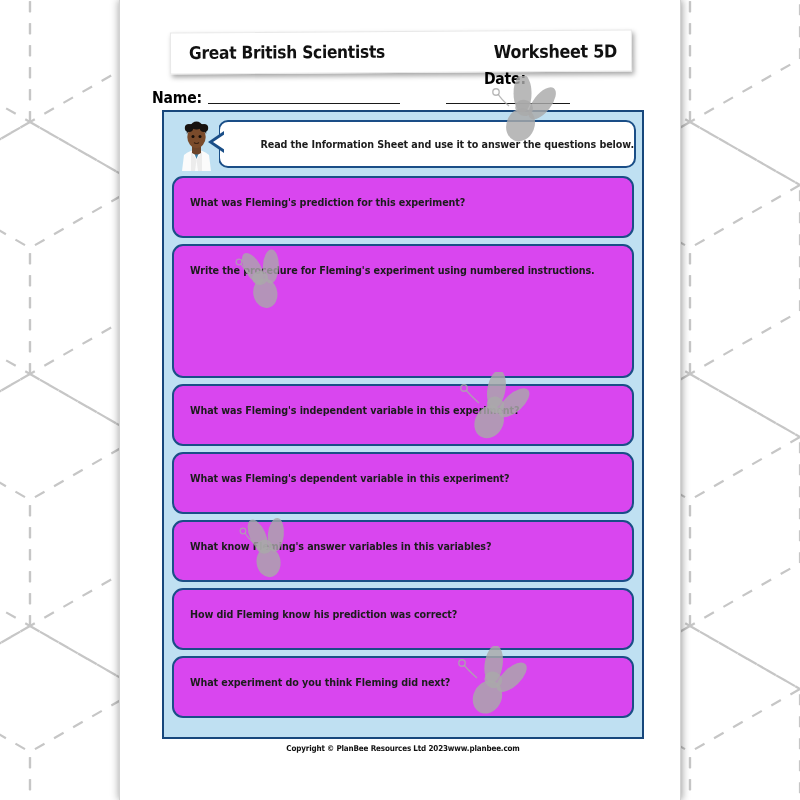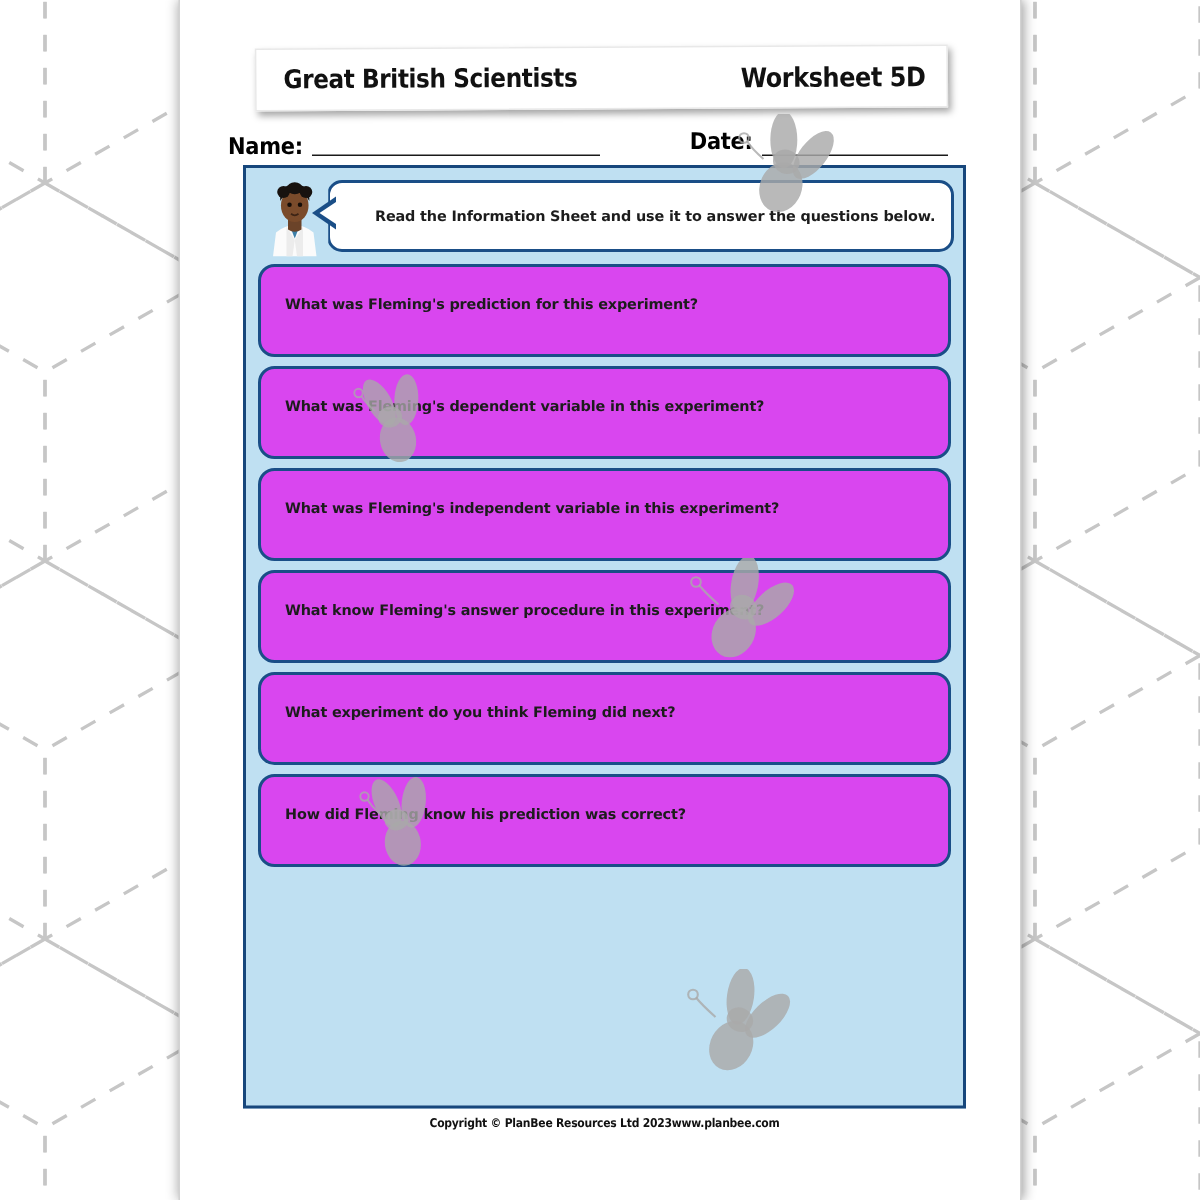--- a/index.html
+++ b/index.html
@@ -100,21 +100,21 @@
     transform: scaleY(1.1);
     letter-spacing: -0.2px;
   }
   .nd-rule {
     border-bottom: 1.6px solid #1a1a1a;
     height: 16px;
     margin: 0 0 2px 6px;
   }
   #name-rule { width: 192px; }
   #date-rule { width: 124px; }
-  #date-label-wrap { margin-left: 60px; display: flex; align-items: flex-start; }
+  #date-label-wrap { margin-left: 40px; display: flex; align-items: center; flex-direction: column; }
 
   
   #blue-panel {
     position: absolute;
     left: 42px;
     top: 110px;
     width: 482px;
     height: 629px;
     background: #bfe0f2;
     border: 2.2px solid #17477c;
@@ -144,20 +144,21 @@
     width: 418px;
     height: 48px;
     background: #ffffff;
     border: 2.6px solid #1a4e87;
     border-radius: 10px;
     box-sizing: border-box;
     display: flex;
     align-items: center;
     padding-left: 30px;
     z-index: 5;
+    justify-content: flex-end;
   }
   #bubble-tail {
     position: absolute;
     left: 36px;
     top: 12px;
     width: 0; height: 0;
     border-top: 11px solid transparent;
     border-bottom: 11px solid transparent;
     border-right: 16px solid #1a4e87;
     z-index: 6;
@@ -332,39 +333,42 @@
           <div id="bubble-tail-inner"></div>
           <div id="bubble">
             <span class="bubble-text">Read the Information Sheet and use it to answer the questions below.</span>
           </div>
         </div>
 
         <div class="qbox h-short">
           <span class="qtext">What was Fleming's prediction for this experiment?</span>
         </div>
 
+        <div class="qbox h-tall">
+          <span class="qtext">Write the procedure for Fleming's experiment using numbered instructions.</span>
+        </div>
+
+        <div class="qbox h-short">
+          <span class="qtext"><span>What was Fleming's </span><b>independent</b><span> variable in this experiment?</span></span>
+        </div>
 
         <div class="qbox h-short">
           <span class="qtext"><span>What was Fleming's </span><b>dependent</b><span> variable in this experiment?</span></span>
         </div>
 
         <div class="qbox h-short">
-          <span class="qtext"><span>What was Fleming's </span><b>independent</b><span> variable in this experiment?</span></span>
-        </div>
-
-        <div class="qbox h-short">
-          <span class="qtext"><span>What know Fleming's </span><b>answer</b><span> procedure in this experiment?</span></span>
+          <span class="qtext"><span>What know Fleming's </span><b>answer</b><span> variables in this variables?</span></span>
+        </div>
+
+        <div class="qbox h-short">
+          <span class="qtext">How did Fleming know his prediction was correct?</span>
         </div>
 
         <div class="qbox h-short">
           <span class="qtext">What experiment do you think Fleming did next?</span>
-        </div>
-
-        <div class="qbox h-short">
-          <span class="qtext">How did Fleming know his prediction was correct?</span>
         </div>
 
       </div>
 
       <div id="footer">
         <span class="footer-text">Copyright © PlanBee Resources Ltd 2023</span>
         <span class="footer-text">www.planbee.com</span>
       </div>
 
     </div>

